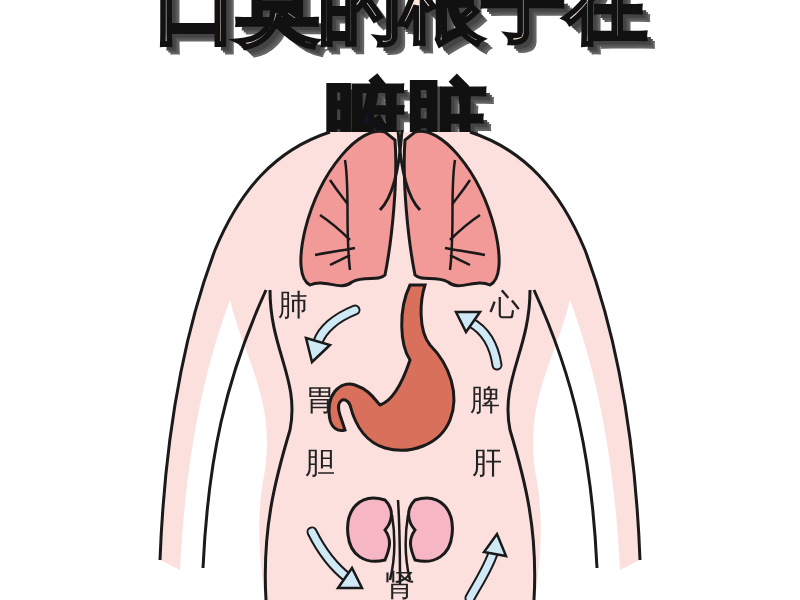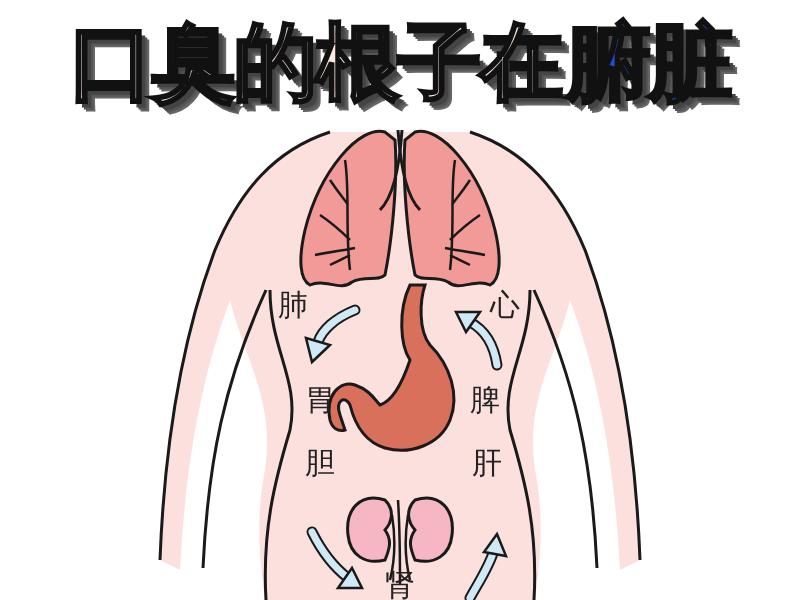--- a/index.html
+++ b/index.html
@@ -1,29 +1,29 @@
 <!DOCTYPE html>
 <html><head>
 <meta charset="utf-8">
 <style>
   html, body { margin:0; padding:0; background:#ffffff; }
   body { width:800px; height:600px; overflow:hidden; position:relative; font-family:"DejaVu Sans", sans-serif; }
   .title {
     position:absolute; left:0; top:4px; width:800px; height:118px;
     display:flex; justify-content:center; align-items:center;
-    font-family:Liberation Serif, serif; font-weight:bold; font-size:84px; letter-spacing:-2px;
+    font-family:Liberation Serif, serif; font-weight:bold; font-size:84px; letter-spacing:-2px;flex-direction:column;
   }
   .title span { display:inline-block; }
   .t-cream {
     color:#fde9dd;
     -webkit-text-stroke:3px #111;
     text-shadow: 5px 5px 0 #444, 7px 7px 0 #555, 9px 9px 0 #666;
   }
   .t-white {
-    color:#1d4ed8;
+    color:#0f172a;
     -webkit-text-stroke:3px #111;
     text-shadow: 5px 5px 0 #444, 7px 7px 0 #555, 9px 9px 0 #666;
     margin-left:5px;
   }
   svg.body { position:absolute; left:0; top:0; }
   .lbl {
     position:absolute; font-family:"DejaVu Sans", sans-serif; font-size:30px; color:#222;
     font-weight:normal; line-height:1;
   }
 </style>

